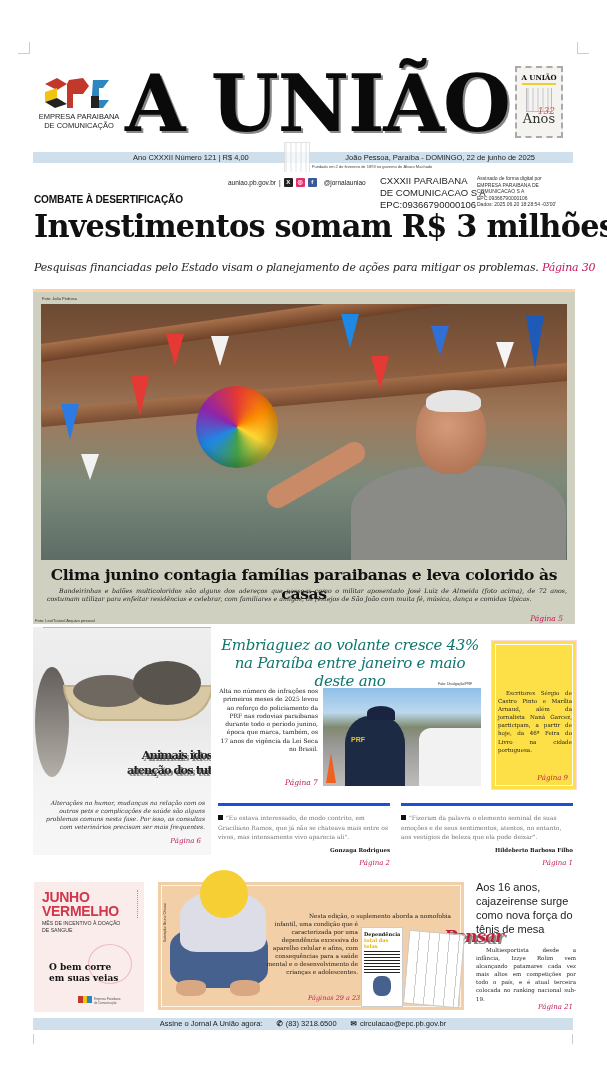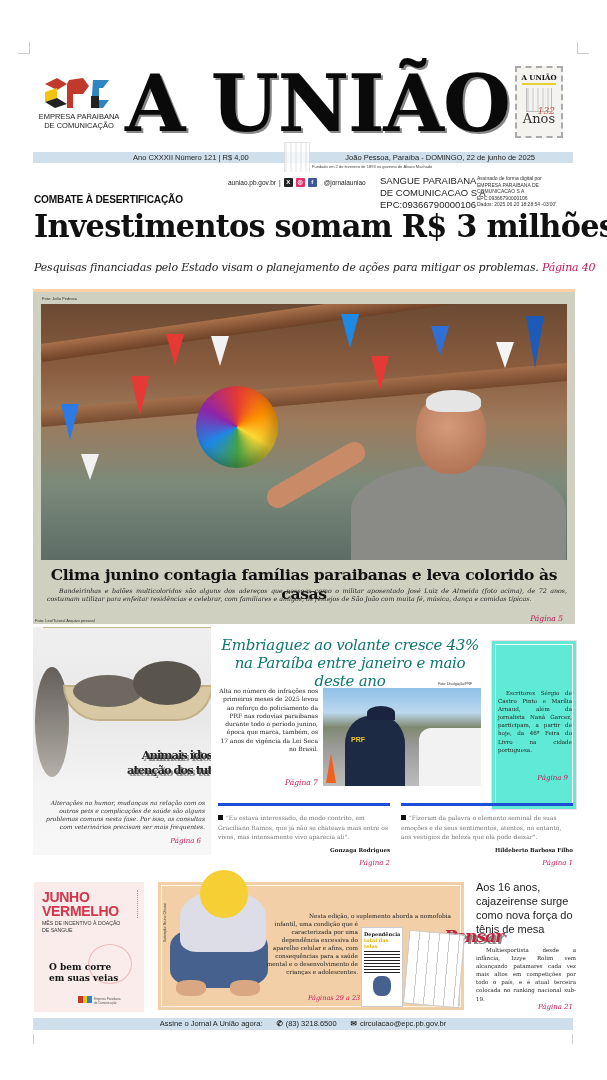--- a/index.html
+++ b/index.html
@@ -105,21 +105,21 @@
   .drunk-page { position: absolute; left: 285px; top: 778px; font-style: italic; font-size: 7.5px; }
   .drunk-photo { position: absolute; left: 323px; top: 688px; width: 158px; height: 98px; overflow: hidden;
                  background: linear-gradient(180deg,#8fc0e8 0%,#bcd8ee 25%,#7f8a70 40%,#9a9a98 60%,#bdbdbb 100%); }
   .drunk-photo .officer { position: absolute; left: 22px; top: 28px; width: 60px; height: 70px; border-radius: 40% 40% 0 0; background: #1d2a44; }
   .drunk-photo .cap { position: absolute; left: 44px; top: 18px; width: 28px; height: 14px; border-radius: 50% 50% 0 0; background: #1a2440; }
   .drunk-photo .prf { position: absolute; left: 28px; top: 48px; font-family: "Liberation Sans", sans-serif; font-weight: bold; font-size: 7px; color: #f0c020; }
   .drunk-photo .car { position: absolute; left: 96px; top: 40px; width: 70px; height: 60px; border-radius: 12px 0 0 0; background: #f2f2f2; }
   .drunk-photo .cone { position: absolute; left: 3px; top: 65px; width: 0; height: 0; border-left: 5px solid transparent; border-right: 5px solid transparent; border-bottom: 30px solid #f06020; }
 
   
-  .writers { position: absolute; left: 491px; top: 640px; width: 86px; height: 170px; background: #5eead4; border: 1px solid #f7dbe5; padding-left: 32px; }
+  .writers { position: absolute; left: 491px; top: 640px; width: 86px; height: 150px; background: #fde047; border: 1px solid #f7dbe5; padding-left: 32px; }
   .writers .inner { position: absolute; left: 3px; top: 3px; right: 3px; bottom: 3px; border: 1px solid #fff; }
   .writers .title { position: absolute; left: 6px; top: 8px; font-family: "DejaVu Serif", serif; font-weight: bold; font-size: 9.5px; line-height: 12px; color: #222; }
   .writers .text { position: absolute; left: 6px; top: 48px; width: 74px; text-align: justify; text-indent: 8px;
                    font-size: 5.6px; line-height: 8.1px; color: #222; }
   .writers .page { position: absolute; right: 8px; top: 133px; font-size: 7px; }
 
   
   .quote { position: absolute; top: 803px; width: 172px; border-top: 3px solid #1d4ed8; }
   .quote.q1 { left: 218px; }
   .quote.q2 { left: 401px; }
@@ -220,37 +220,37 @@
 <div class="socials">
   <span>auniao.pb.gov.br</span>
   <span>|</span>
   <span class="soc-icon" style="background:#222">X</span>
   <span class="soc-icon" style="background:#e1306c">◎</span>
   <span class="soc-icon" style="background:#3b5998">f</span>
   <span style="margin-left:4px">@jornalauniao</span>
 </div>
 
 <div class="sig-big">
-  <div>SANGUE PARAIBANA</div>
+  <div>CXXXII PARAIBANA</div>
   <div>DE COMUNICACAO S A</div>
   <div>EPC:09366790000106</div>
 </div>
 <div class="sig-small">
   <div>Assinado de forma digital por</div>
   <div>EMPRESA PARAIBANA DE</div>
   <div>COMUNICACAO S A</div>
   <div>EPC:09366790000106</div>
   <div>Dados: 2025.06.20 18:28:54 -03'00'</div>
 </div>
 
 <div class="kicker">COMBATE À DESERTIFICAÇÃO</div>
 <div class="headline">Investimentos somam R$ 3 milhões</div>
 <div class="subhead">
   <span>Pesquisas financiadas pelo Estado visam o planejamento de ações para mitigar os problemas.</span>
-  <span class="page-ref">Página 40</span>
+  <span class="page-ref">Página 30</span>
 </div>
 
 <div class="photo-block">
   <div class="photo-credit">Foto: João Pedrosa</div>
   <div class="photo">
     <div class="beam" style="left:0;top:40px;width:560px;transform:rotate(-8deg)"></div>
     <div class="beam" style="left:0;top:105px;width:560px;transform:rotate(-5deg);opacity:.8"></div>
     <div class="flag" style="left:125px;top:30px;border-top:32px solid #e53935"></div>
     <div class="flag" style="left:170px;top:32px;border-top:30px solid #f2f2f2"></div>
     <div class="flag" style="left:90px;top:72px;border-top:40px solid #e53935"></div>

